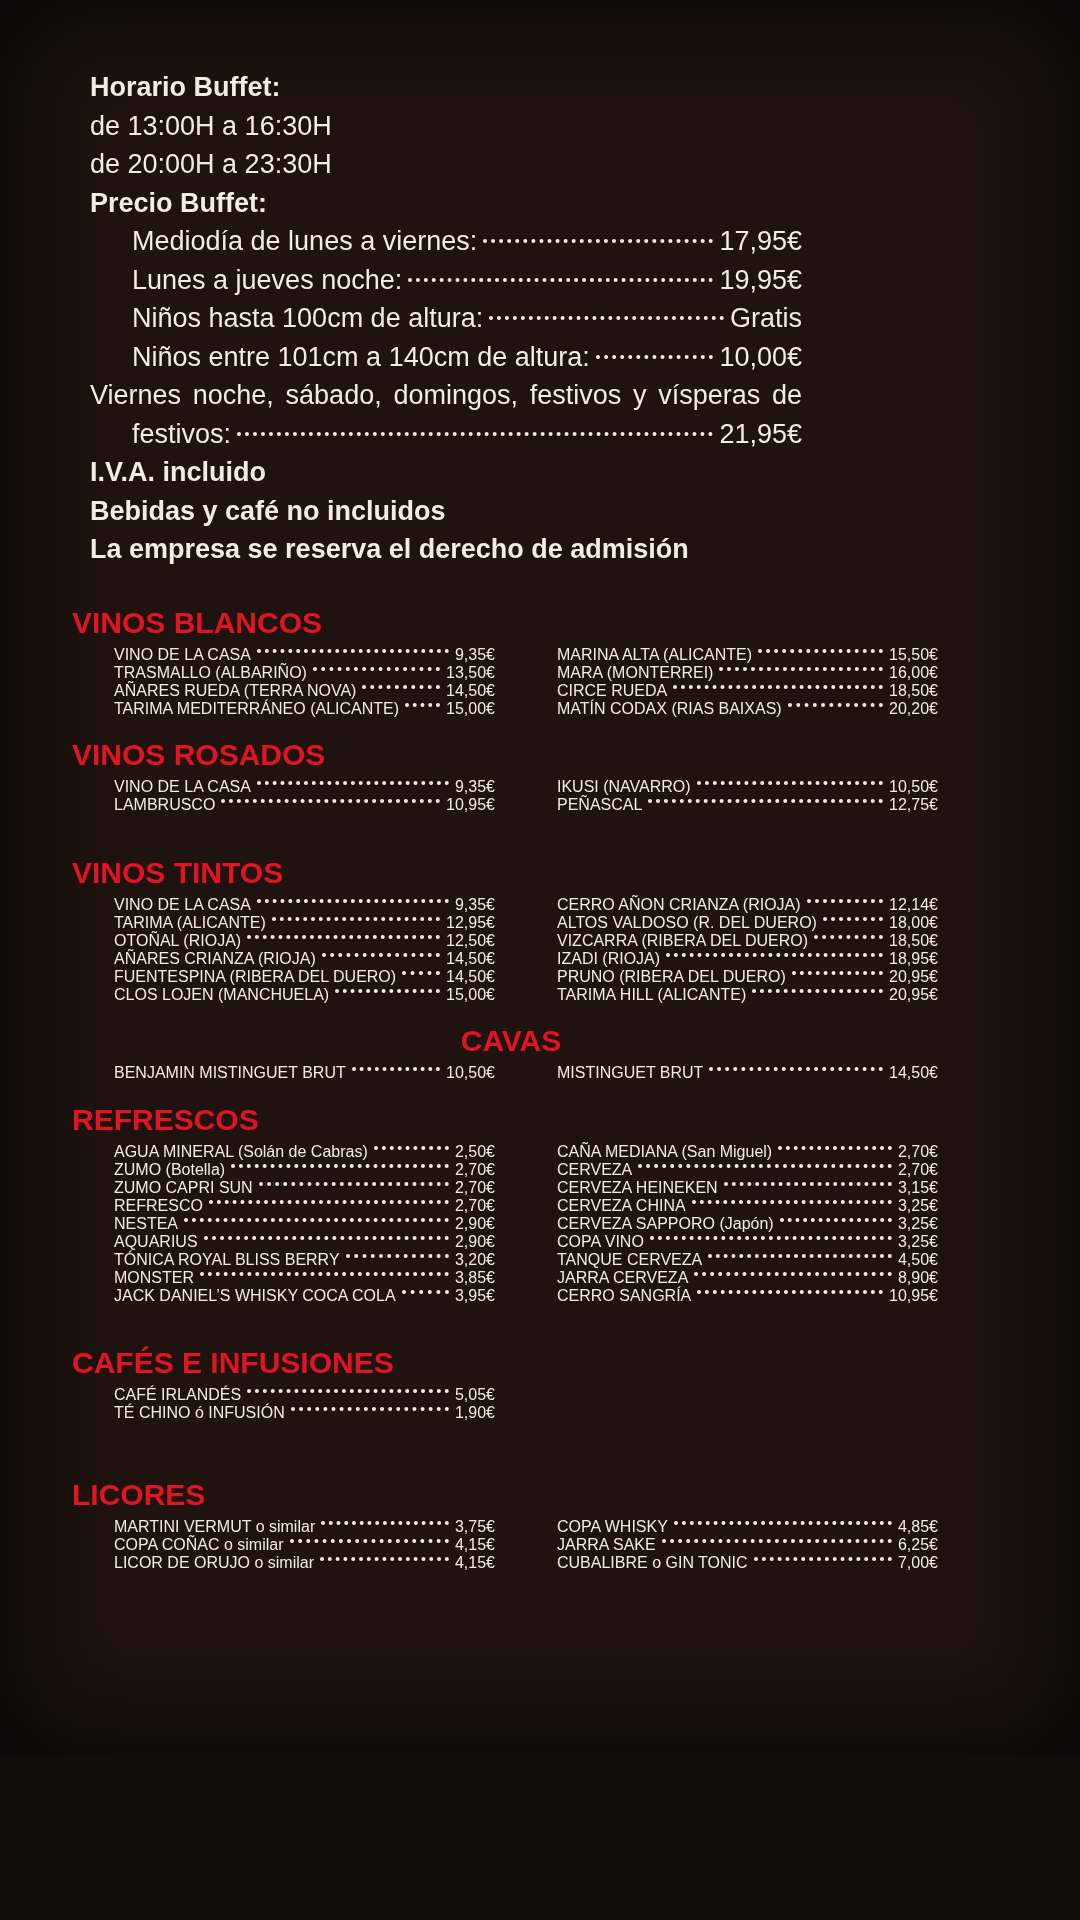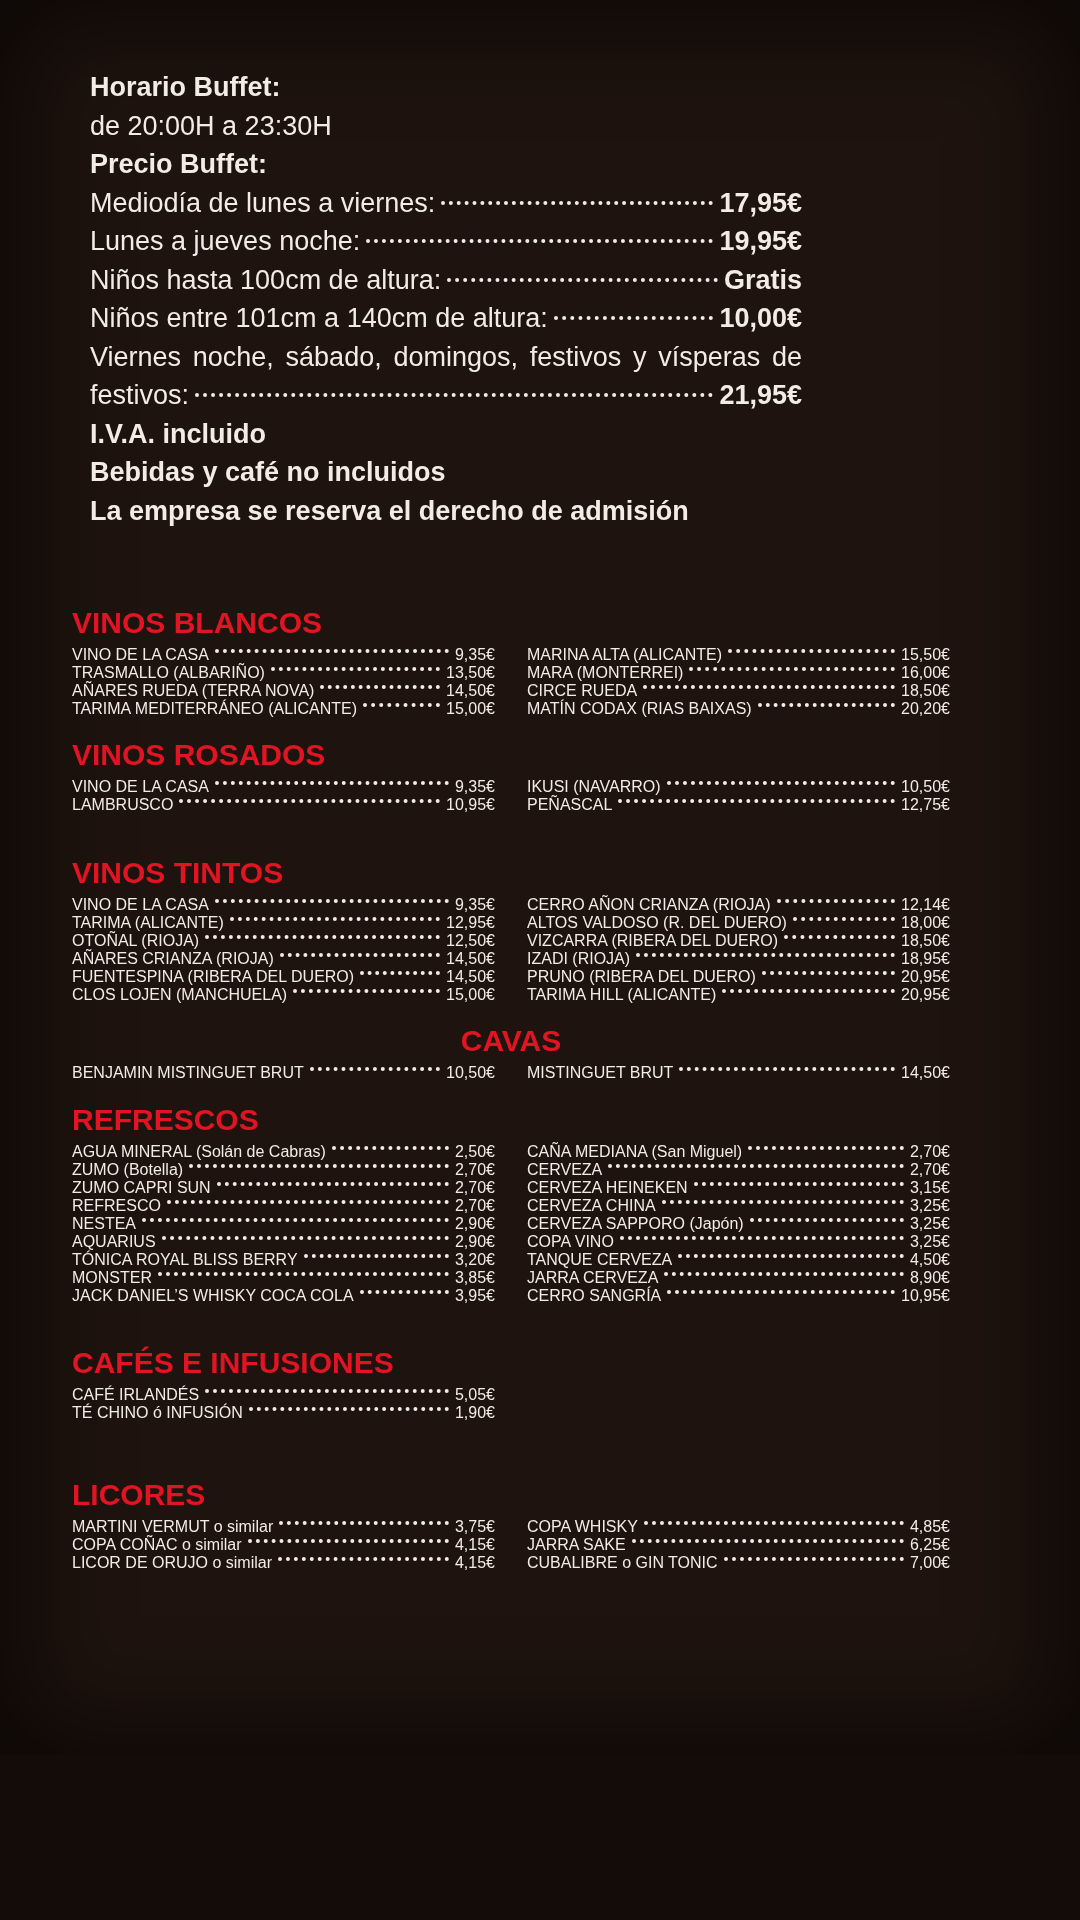--- a/index.html
+++ b/index.html
@@ -17,48 +17,49 @@
     box-shadow: inset 0 0 90px 30px rgba(0,0,0,.55);
   }
   
   .info {
     position:absolute; left:90px; top:68px; width:712px;
     font-size:27px; line-height:38.5px;
   }
   .info p { margin:0; }
   .b { font-weight:bold; }
   .dotrow { display:flex; align-items:baseline; }
-  .dotrow .lbl { white-space:nowrap; }
+  .dotrow .lbl { white-space:nowrap;margin-left:42px; }
   .leader { flex:1 1 auto; position:relative; min-width:20px; }
   .leader::after {
     content:""; position:absolute; left:6px; right:6px; bottom:7px;
     border-bottom:4px dotted #f3ece4;
   }
-  .info .prc { font-weight:bold; white-space:nowrap; }
+  .info .prc { font-weight:normal; white-space:nowrap; }
   .justify { text-align:justify; text-align-last:justify; }
   
   .sections {
     position:absolute; left:72px; top:606px; width:878px;
   }
   .menu-section { margin:0; }
   .sec-title {
     margin:0 0 6px 0;
     font-size:30px; line-height:34px; font-weight:bold;
     color:#e01423;
   }
-  .cols { display:flex; gap:32px; }
+  .cols { display:flex; gap:20px; }
   .col { width:423px; }
 </style>
 </head>
 <body>
 
 <div class="page">
   <header class="info">
     <p class="b">Horario Buffet:</p>
     <div id="schedule-lines">
+        <p>de 13:00H a 16:30H</p>
         <p>de 20:00H a 23:30H</p>
       </div>
     <p class="b">Precio Buffet:</p>
     <div id="price-lines">
         <div class="dotrow">
           <span class="lbl">Mediodía de lunes a viernes:</span>
           <span class="leader"></span>
           <span class="prc b">17,95€</span>
         </div>
         <div class="dotrow">

